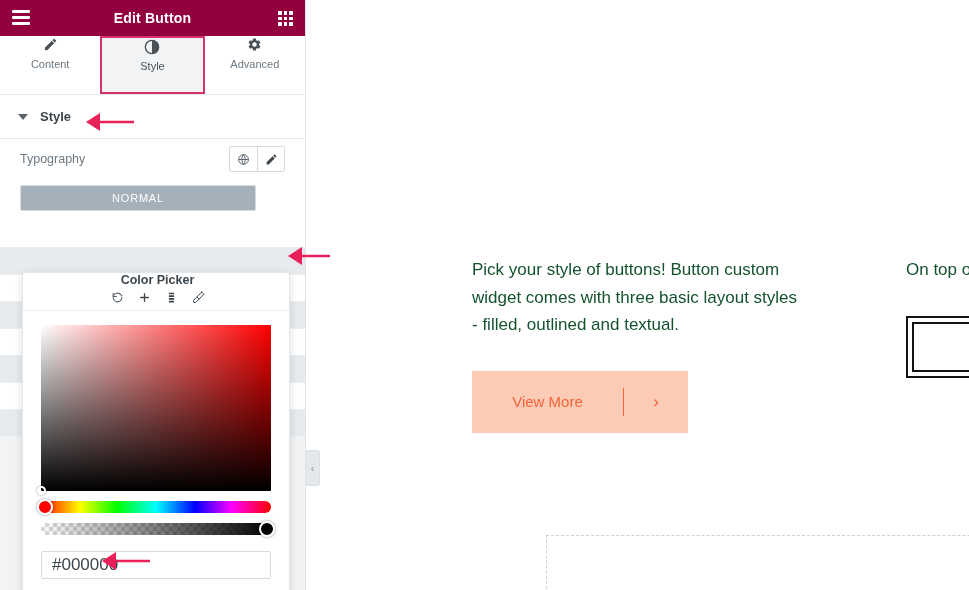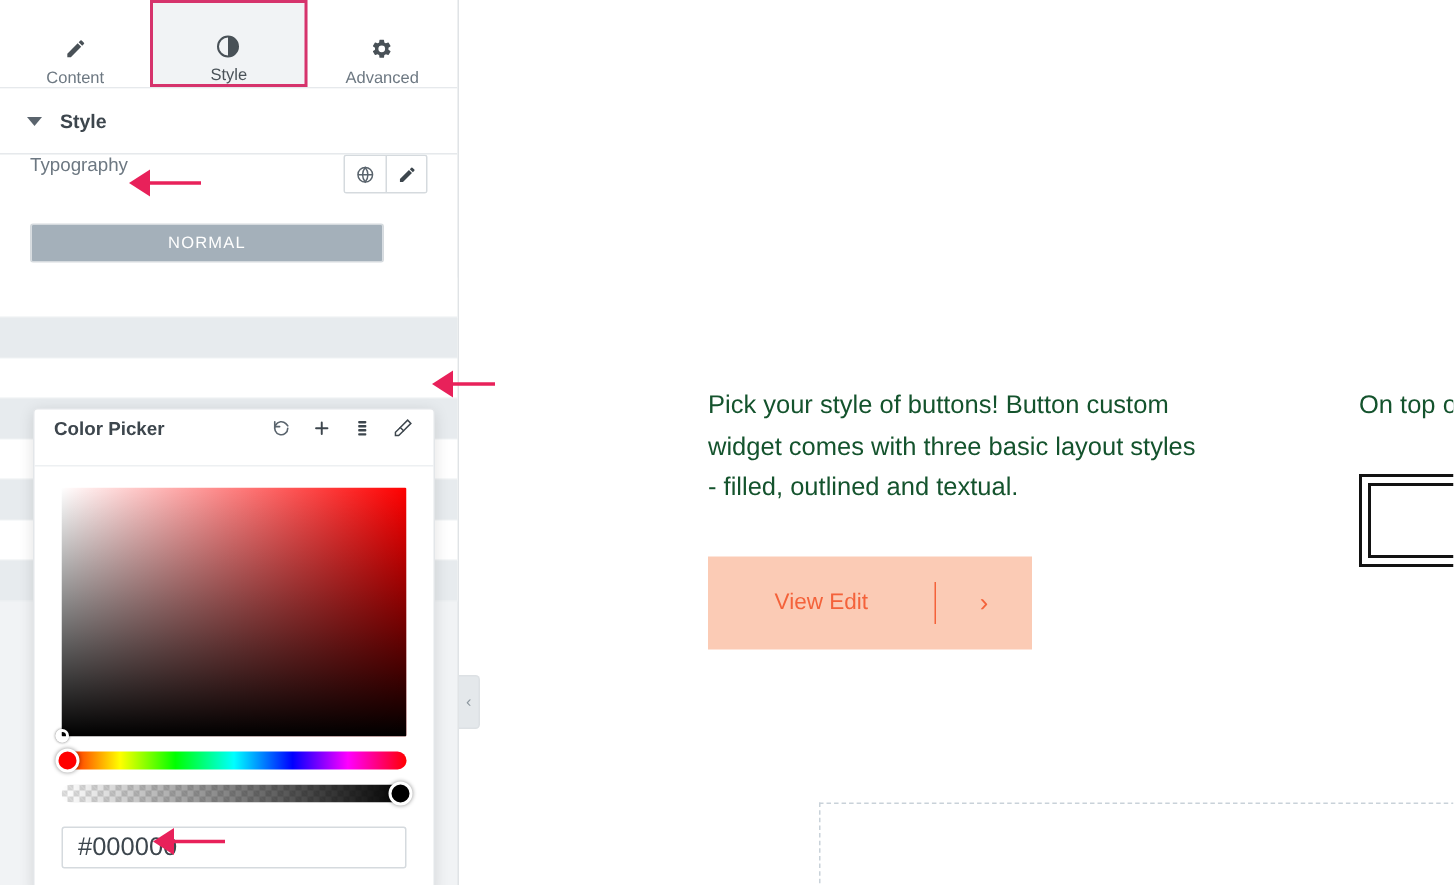--- a/index.html
+++ b/index.html
@@ -48,21 +48,21 @@
   }
   #grid-icon i { background:#ffffff; display:block; }
 
   
   #panel-tabs {
     height: 59px; background:#ffffff;
     display:flex; border-bottom:1px solid #e6e9ec;
   }
   .tab {
     flex:1; display:flex; flex-direction:column;
-    align-items:center; justify-content:flex-end;
+    align-items:center; justify-content:flex-start;
     gap:5px; cursor:pointer; position:relative;
     color:#6d7882; font-size:11px;
   }
   .tab .tab-icon { height:17px; display:flex; align-items:center; color:#495157; }
   .tab.active {
     background:#f1f3f5;
     border:2px solid #d6336c;
     border-color:#d6336c;
   }
   .tab.active .tab-label { color:#4a5258; }
@@ -78,21 +78,21 @@
   .caret-down {
     width:0;height:0;
     border-left:5px solid transparent;border-right:5px solid transparent;
     border-top:6px solid #5a646d;
   }
   #section-style-label { font-size:13px; font-weight:bold; color:#3d464d; }
 
   
   #controls { background:#ffffff; padding: 0 20px; }
   .control-row {
-    display:flex; align-items:flex-start; justify-content:space-between;
+    display:flex; align-items:center; justify-content:space-between;
     height:40px;
   }
   .control-label { font-size:12.5px; color:#6d7882; }
   .btn-group { display:flex; border:1px solid #d5dade; border-radius:2px; overflow:hidden; background:#fff; }
   .btn-group > div {
     width:27px; height:24px;
     display:flex; align-items:center; justify-content:center;
     cursor:pointer; background:#fff;
   }
   .btn-group > div + div { border-left:1px solid #d5dade; }
@@ -120,20 +120,21 @@
     width:268px;
     background:#ffffff;
     border:1px solid #e3e6e9;
     border-radius:3px;
     box-shadow: 0 2px 10px rgba(0,0,0,.12);
   }
   #cp-header {
     height:38px; display:flex; align-items:center; justify-content:space-between;
     padding: 0 10px 12px 13px;
     border-bottom:1px solid #edf0f2;
+    flex-direction:column;
   }
   #cp-title { font-size:12.5px; font-weight:bold; color:#3d464d; }
   #cp-tools { display:flex; gap:6px; }
   #cp-tools .cp-tool {
     width:21px; height:21px;
     display:flex; align-items:center; justify-content:center;
     cursor:pointer; color:#5a646d;
     border:1px solid #ffffff;
   }
   #cp-body { padding: 14px 18px 16px 18px; }
@@ -237,40 +238,59 @@
   .anno-arrow { position:absolute; pointer-events:none; }
 </style>
 </head>
 <body>
 
 <div id="canvas">
 
   <div class="preview-col" id="col-1">
     <div class="preview-text">Pick your style of buttons! Button custom widget comes with three basic layout styles - filled, outlined and textual.</div>
     <div class="btn-filled">
-      <span class="bf-label">View Edit</span>
+      <span class="bf-label">View More</span>
       <span class="bf-sep"></span>
       <span class="bf-arrow">›</span>
     </div>
   </div>
 
   <div class="preview-col" id="col-2">
     <div class="preview-text">On top of that you also get a few standard</div>
     <div class="btn-outline">
       <div class="btn-outline-inner">
         <span class="bo-label">View More</span>
       </div>
     </div>
   </div>
 
   <div id="dropzone"></div>
 </div>
 
 <div id="editor-panel">
 
+  <div id="panel-header">
+    <div id="hamburger-icon">
+      <span></span>
+        <span></span>
+        <span></span>
+    </div>
+    <div id="panel-title">Edit Button</div>
+    <div id="grid-icon">
+      <i></i>
+        <i></i>
+        <i></i>
+        <i></i>
+        <i></i>
+        <i></i>
+        <i></i>
+        <i></i>
+        <i></i>
+    </div>
+  </div>
 
   <div id="panel-tabs">
     <div class="tab">
       <span class="tab-icon">
         <svg width="15" height="15" viewBox="0 0 24 24" fill="#495157">
             <path d="M3 17.25V21h3.75L17.81 9.94l-3.75-3.75L3 17.25zM20.71 7.04a1 1 0 0 0 0-1.41l-2.34-2.34a1 1 0 0 0-1.41 0l-1.83 1.83 3.75 3.75 1.83-1.83z"></path>
           </svg>
       </span>
       <span class="tab-label">Content</span>
     </div>

